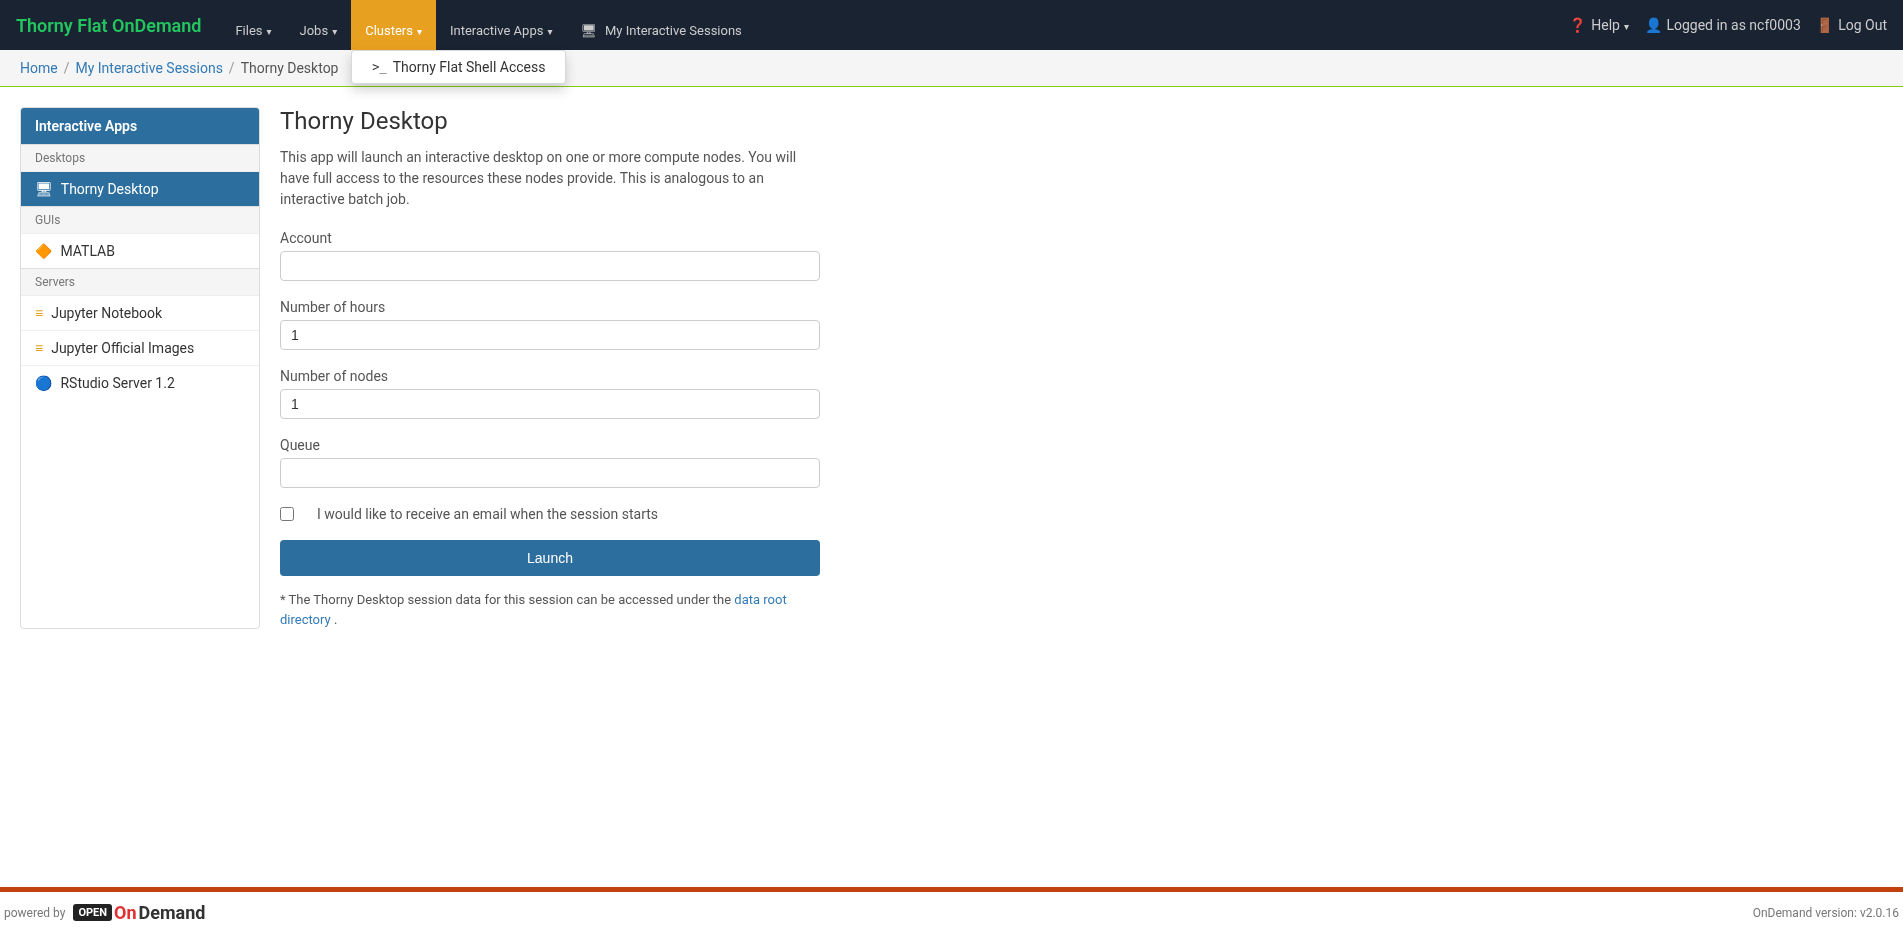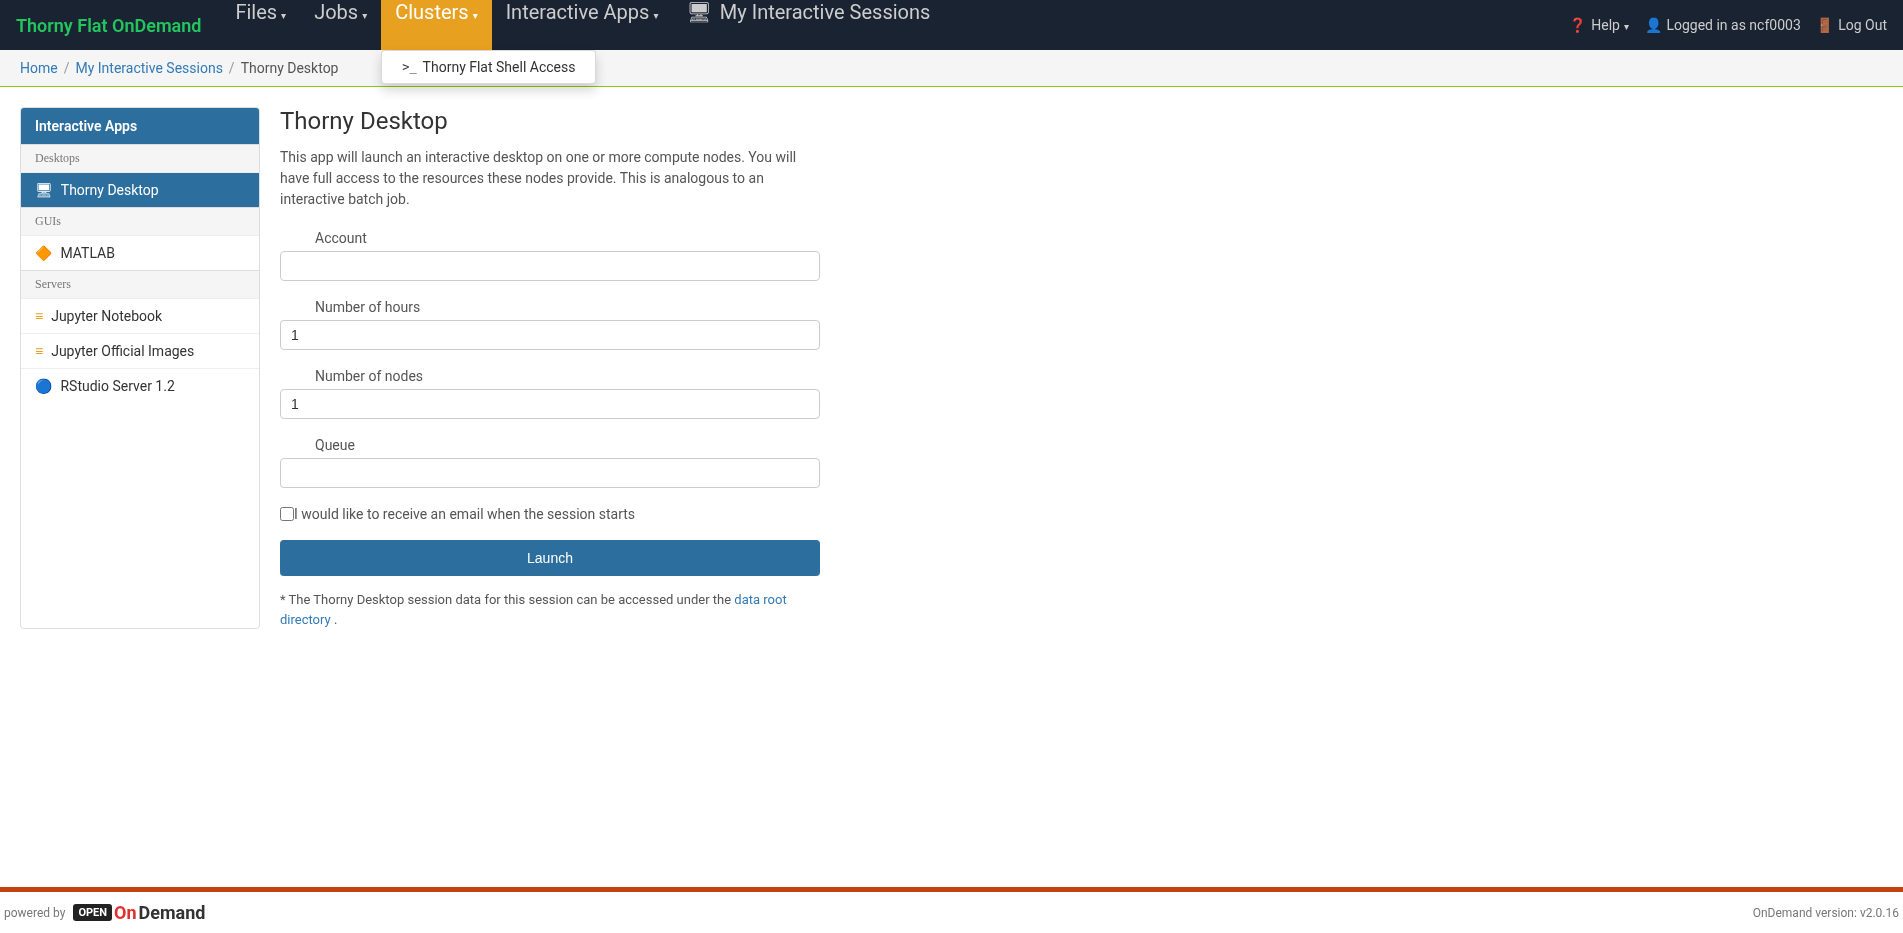--- a/index.html
+++ b/index.html
@@ -28,28 +28,28 @@
       display: flex;
       align-items: center;
       list-style: none;
       flex: 1;
     }
     .nav-item {
       position: relative;
     }
     .nav-link {
       color: #ccc;
-      padding: 0 14px;
+      padding: 12px 14px;
       height: 50px;
       display: flex;
-      align-items: flex-start;
+      align-items: flex-end;
       cursor: pointer;
       text-decoration: none;
       white-space: nowrap;
-      font-size: 20px;
+      font-size: 13px;
       gap: 4px;
     }
     .nav-item.active .nav-link {
       background-color: #e8a020;
       color: #fff;
     }
     .nav-right {
       display: flex;
       align-items: center;
       gap: 16px;
@@ -124,21 +124,20 @@
       padding: 10px 14px;
       font-size: 14px;
       font-weight: 600;
     }
     .sidebar-section-label {
       background: #f5f5f5;
       color: #777;
       padding: 6px 14px;
       font-size: 12px;
       border-top: 1px solid #ddd;
-      font-family: Liberation Serif, serif;
     }
     .sidebar-item {
       padding: 9px 14px;
       cursor: pointer;
       display: flex;
       align-items: center;
       gap: 8px;
       border-top: 1px solid #eee;
       color: #333;
       text-decoration: none;
@@ -168,37 +167,36 @@
       font-size: 14px;
     }
     .form-group {
       margin-bottom: 18px;
     }
     .form-label {
       display: block;
       margin-bottom: 5px;
       color: #555;
       font-size: 14px;
-      margin-left: 35px;
     }
     .form-control {
       display: block;
       width: 100%;
       padding: 6px 10px;
       border: 1px solid #ccc;
       border-radius: 4px;
       font-size: 14px;
       color: #333;
       background: #fff;
       outline: none;
     }
     .checkbox-group {
       display: flex;
       align-items: center;
-      gap: 0;
+      gap: 23px;
       margin-bottom: 18px;
     }
     .checkbox-group input { width: 14px; height: 14px; cursor: pointer; }
     .checkbox-group label { font-size: 14px; color: #555; cursor: pointer; }
     .btn-launch {
       width: 100%;
       padding: 10px;
       background: #2c6e9e;
       color: #fff;
       border: none;

